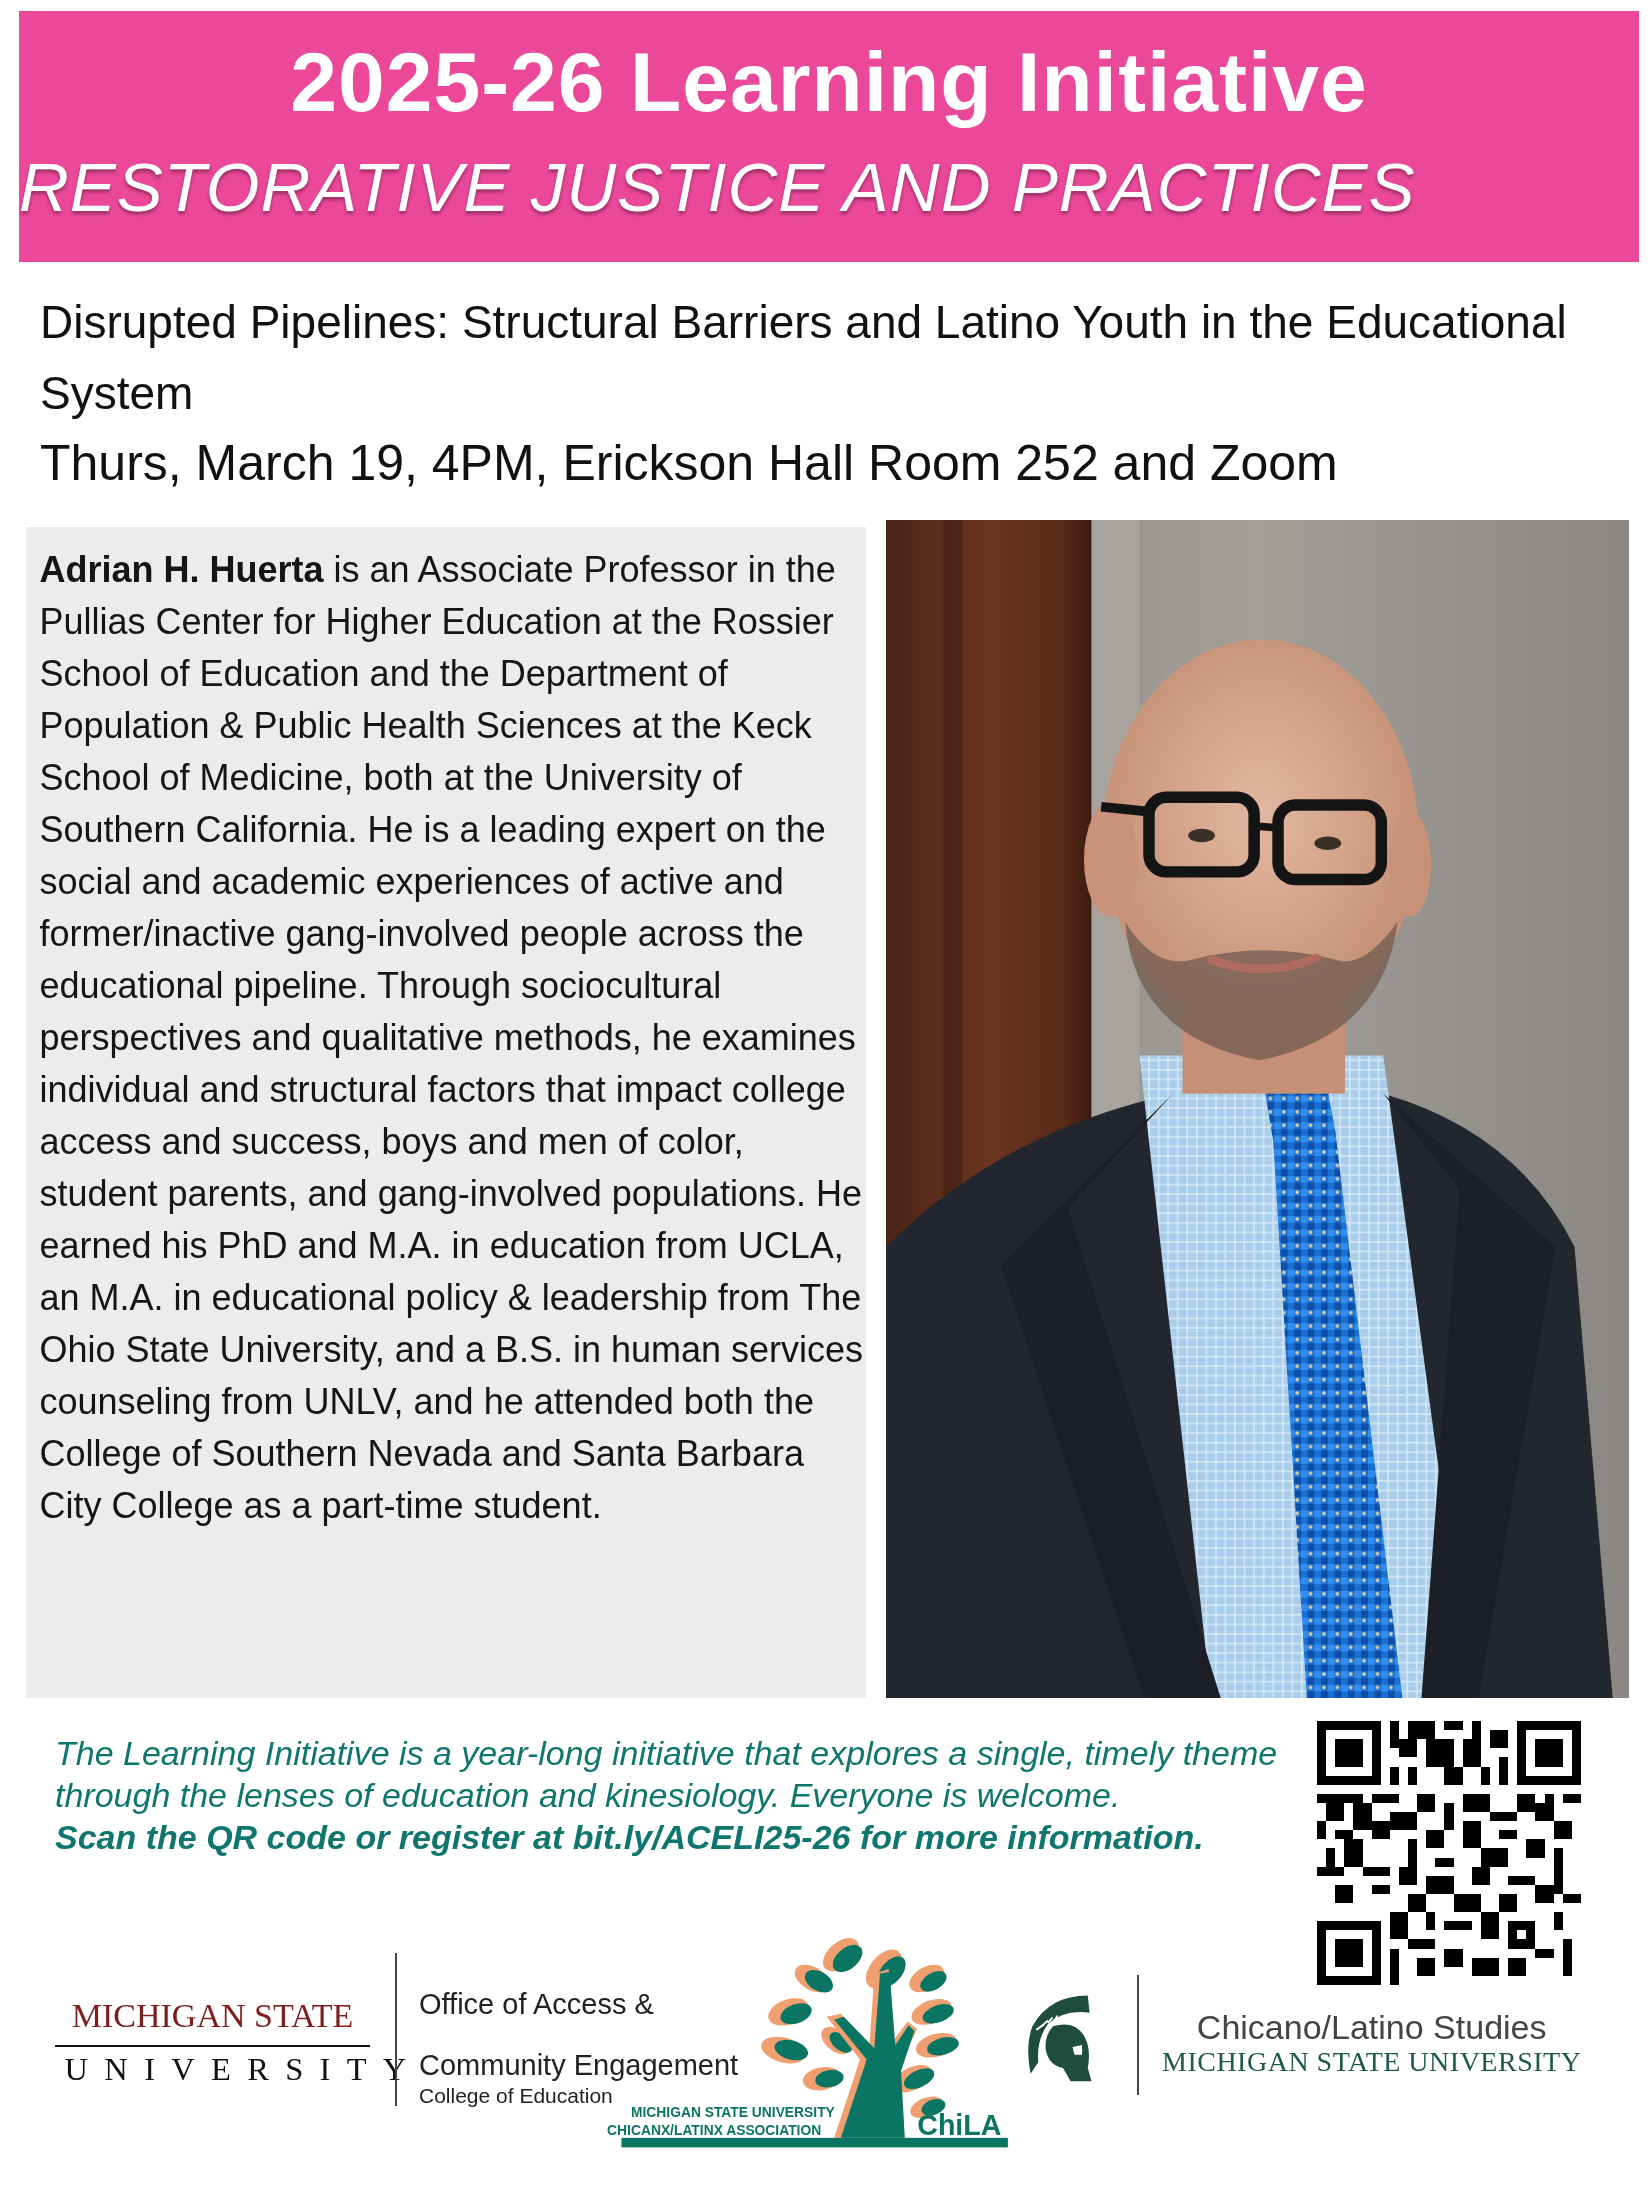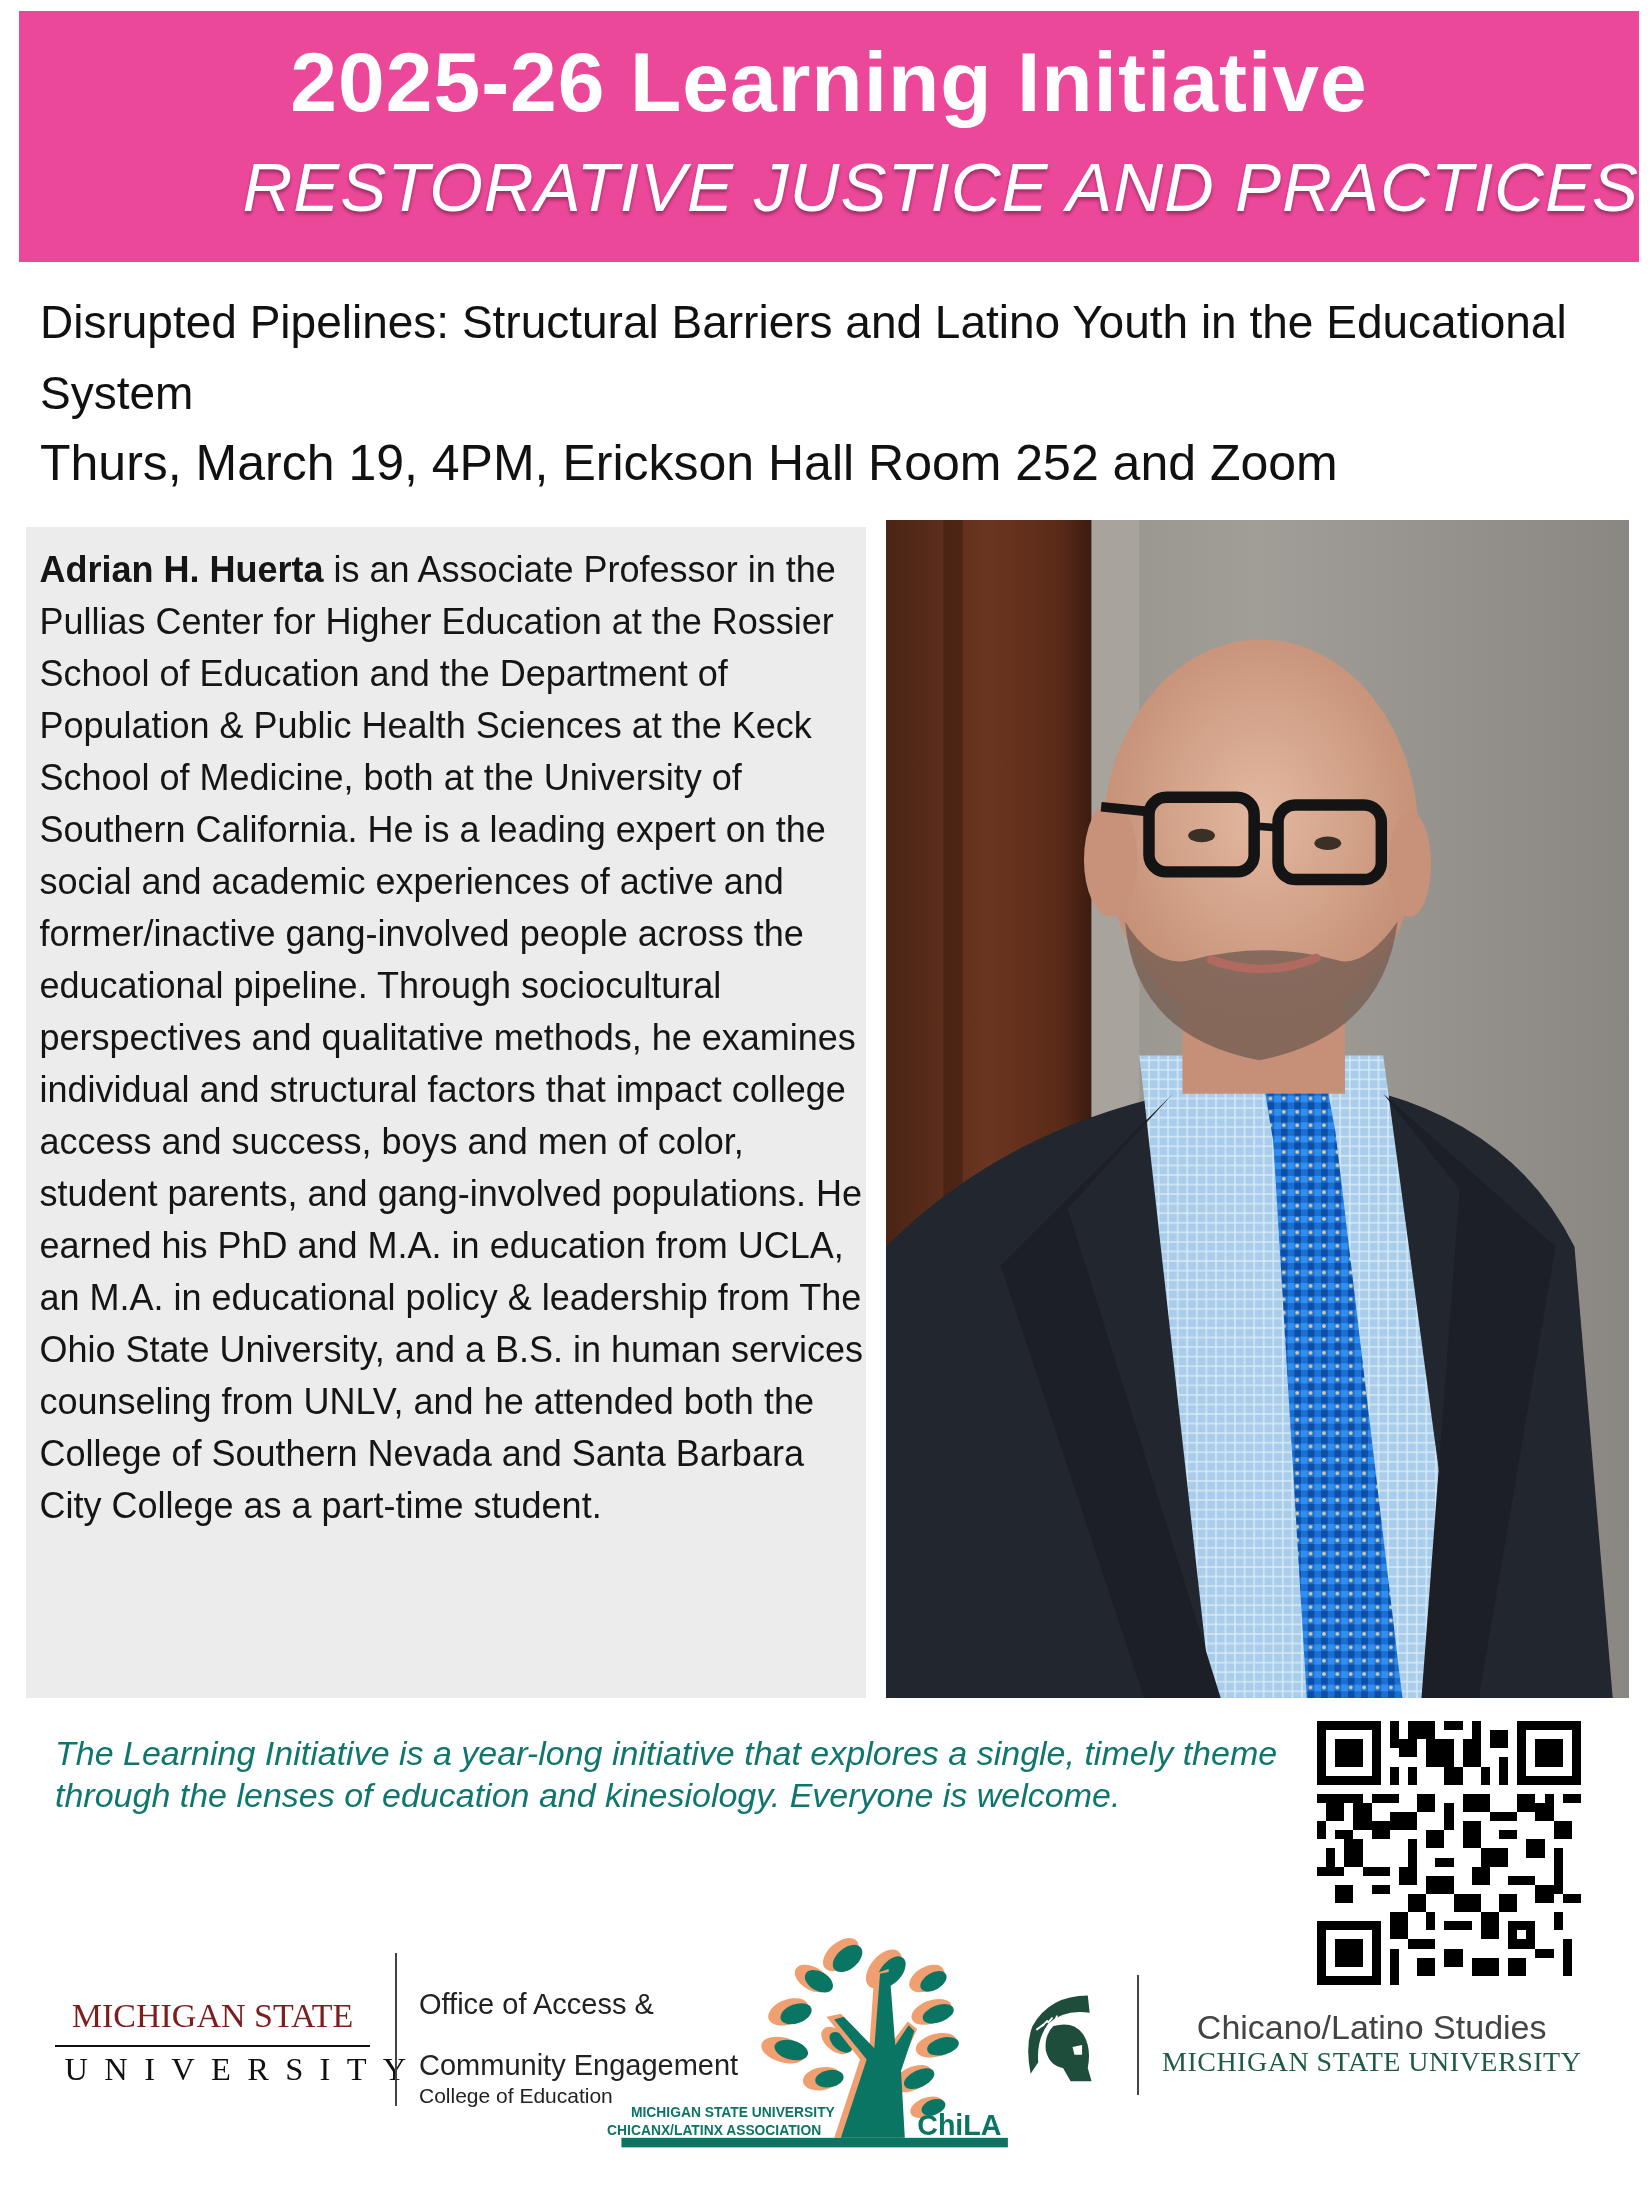--- a/index.html
+++ b/index.html
@@ -2,21 +2,21 @@
 <html><head>
 <meta charset="utf-8">
 <style>
   html, body { margin:0; padding:0; background:#ffffff; }
   body { width:1652px; height:2202px; position:relative; overflow:hidden; font-family:"Liberation Sans", "DejaVu Sans", sans-serif; color:#111; }
   .abs { position:absolute; }
 
   
   #banner { left:19px; top:10.5px; width:1620px; height:251px; background:#ec4899; }
   #banner-title { left:0; top:19px; width:100%; text-align:center; color:#fff; font-weight:bold; font-size:84px; letter-spacing:1px; line-height:105px; }
-  #banner-sub { left:0; top:129px; width:100%; text-align:right; color:#fff; font-style:italic; font-size:69px; line-height:96px; letter-spacing:1px; text-shadow:0 2.9px 3.8px rgba(0,0,0,0.35); }
+  #banner-sub { left:0; top:129px; width:100%; text-align:left; color:#fff; font-style:italic; font-size:69px; line-height:96px; letter-spacing:1px; text-shadow:0 2.9px 3.8px rgba(0,0,0,0.35); }
 
   
   #event-title { left:40px; top:287px; width:1587px; font-weight:normal; font-size:46px; line-height:71px; color:#111; }
   #event-when { left:40px; top:430px; width:1587px; font-size:50px; line-height:67px; color:#111; }
 
   
   #bio-box { left:26px; top:527px; width:840px; height:1171px; background:#ececec; }
   #bio-text { left:13.4px; top:17px; width:824px; font-size:36px; line-height:52px; color:#151515; }
   #bio-text b { font-weight:bold; }
 
@@ -122,20 +122,21 @@
 
     <ellipse cx="330" cy="330" rx="14" ry="7" fill="#3a3025"></ellipse>
     <ellipse cx="462" cy="338" rx="14" ry="7" fill="#3a3025"></ellipse>
 
     <path d="M340 460 Q395 480 450 458" stroke="#b06a60" stroke-width="9" fill="none" stroke-linecap="round"></path>
   </svg>
 </div>
 
 <div id="footer-text" class="abs">
   <div>The Learning Initiative is a year-long initiative that explores a single, timely theme through the lenses of education and kinesiology. Everyone is welcome.</div>
+  <div id="footer-cta">Scan the QR code or register at bit.ly/ACELI25-26 for more information.</div>
 </div>
 
 <div id="qr" class="abs" title="QR code">
   <svg width="264" height="264" viewBox="0 0 29 29" shape-rendering="crispEdges" xmlns="http://www.w3.org/2000/svg">
     <rect width="29" height="29" fill="#fff"></rect>
     <g fill="#000">
 
       <rect x="0" y="0" width="7" height="7"></rect>
         <rect x="1" y="1" width="5" height="5" fill="#fff"></rect>
         <rect x="2" y="2" width="3" height="3"></rect>

